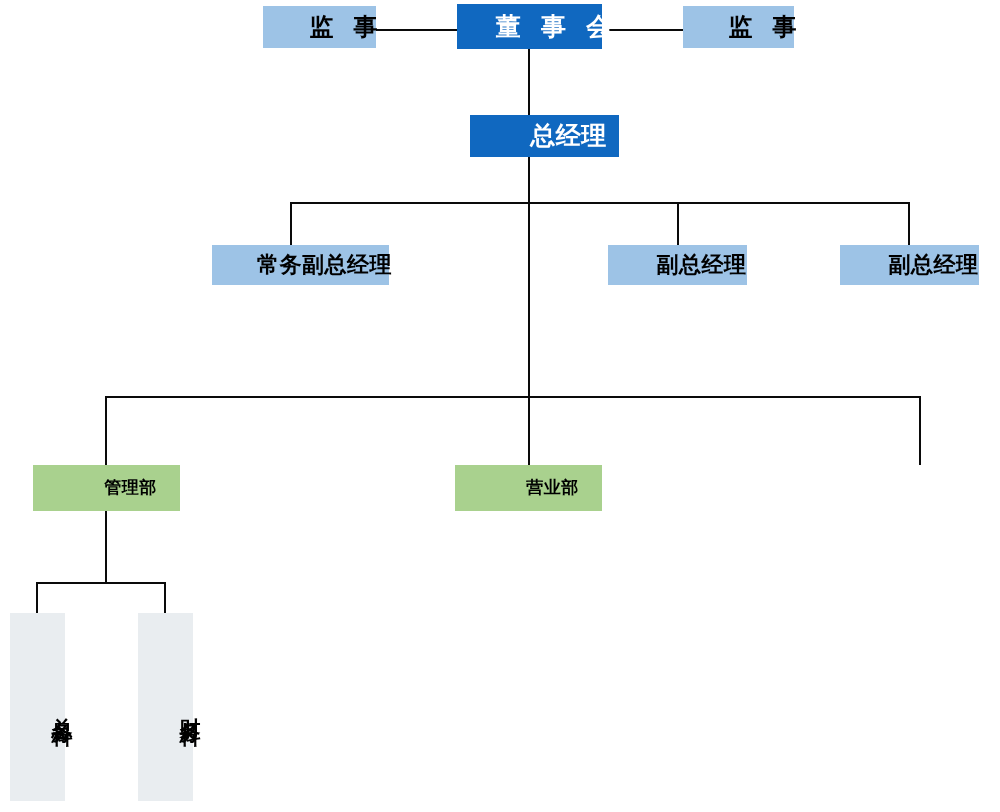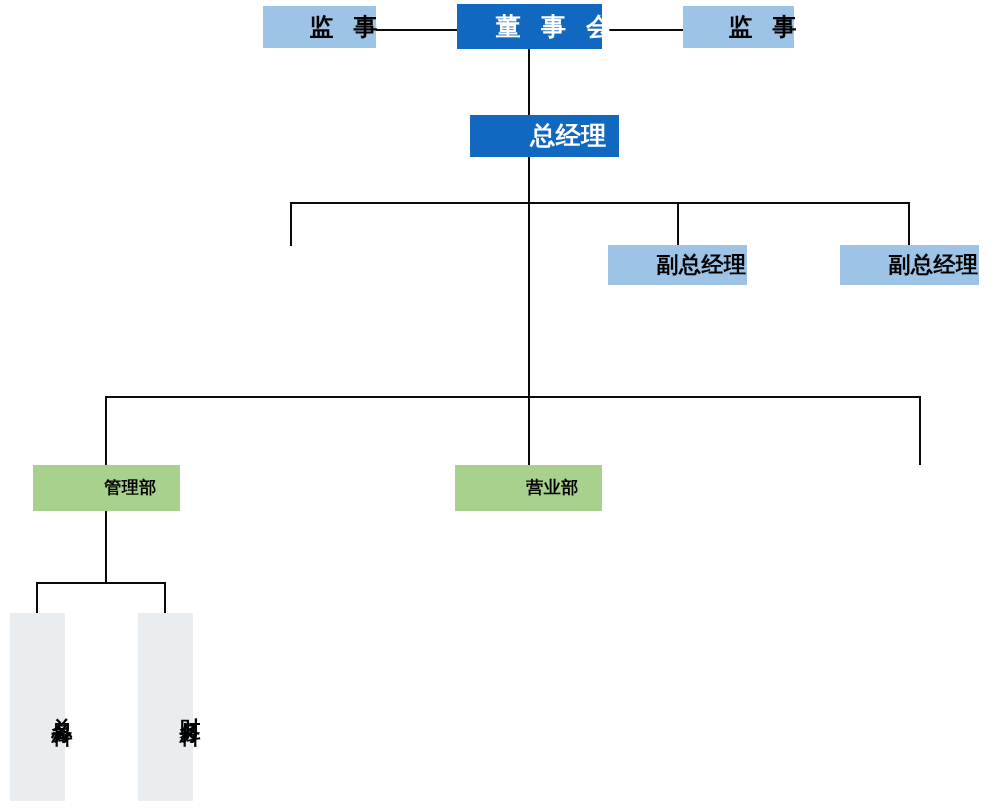--- a/index.html
+++ b/index.html
@@ -103,20 +103,23 @@
   </div>
 
   <div class="node lightblue spaced" style="left:683px; top:6px; width:111px; height:42px; font-size:24px;">
     <span class="node-label">监 事</span>
   </div>
 
   <div class="node dark" style="left:455px; top:115px; width:149px; height:42px; font-size:25px;margin-left:15px;">
     <span class="node-label">总经理</span>
   </div>
 
+  <div class="node lightblue" style="left:212px; top:245px; width:177px; height:40px; font-size:22px;">
+    <span class="node-label">常务副总经理</span>
+  </div>
 
   <div class="node lightblue" style="left:608px; top:245px; width:139px; height:40px; font-size:22px;">
     <span class="node-label">副总经理</span>
   </div>
 
   <div class="node lightblue" style="left:840px; top:245px; width:139px; height:40px; font-size:22px;">
     <span class="node-label">副总经理</span>
   </div>
 
   <div class="node green" style="left:33px; top:465px; width:147px; height:46px; font-size:17px;">

